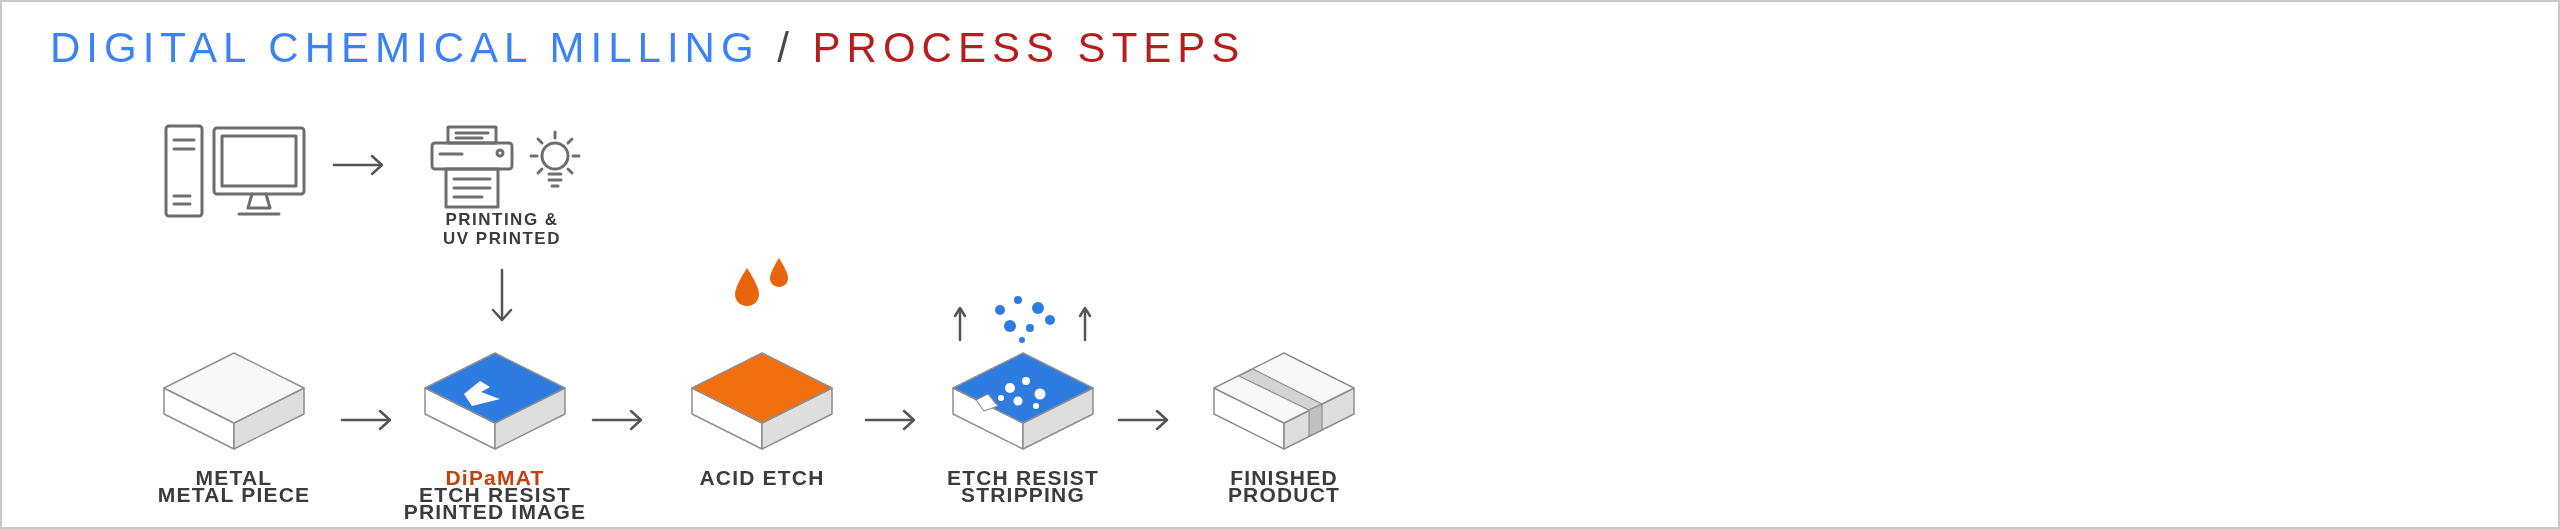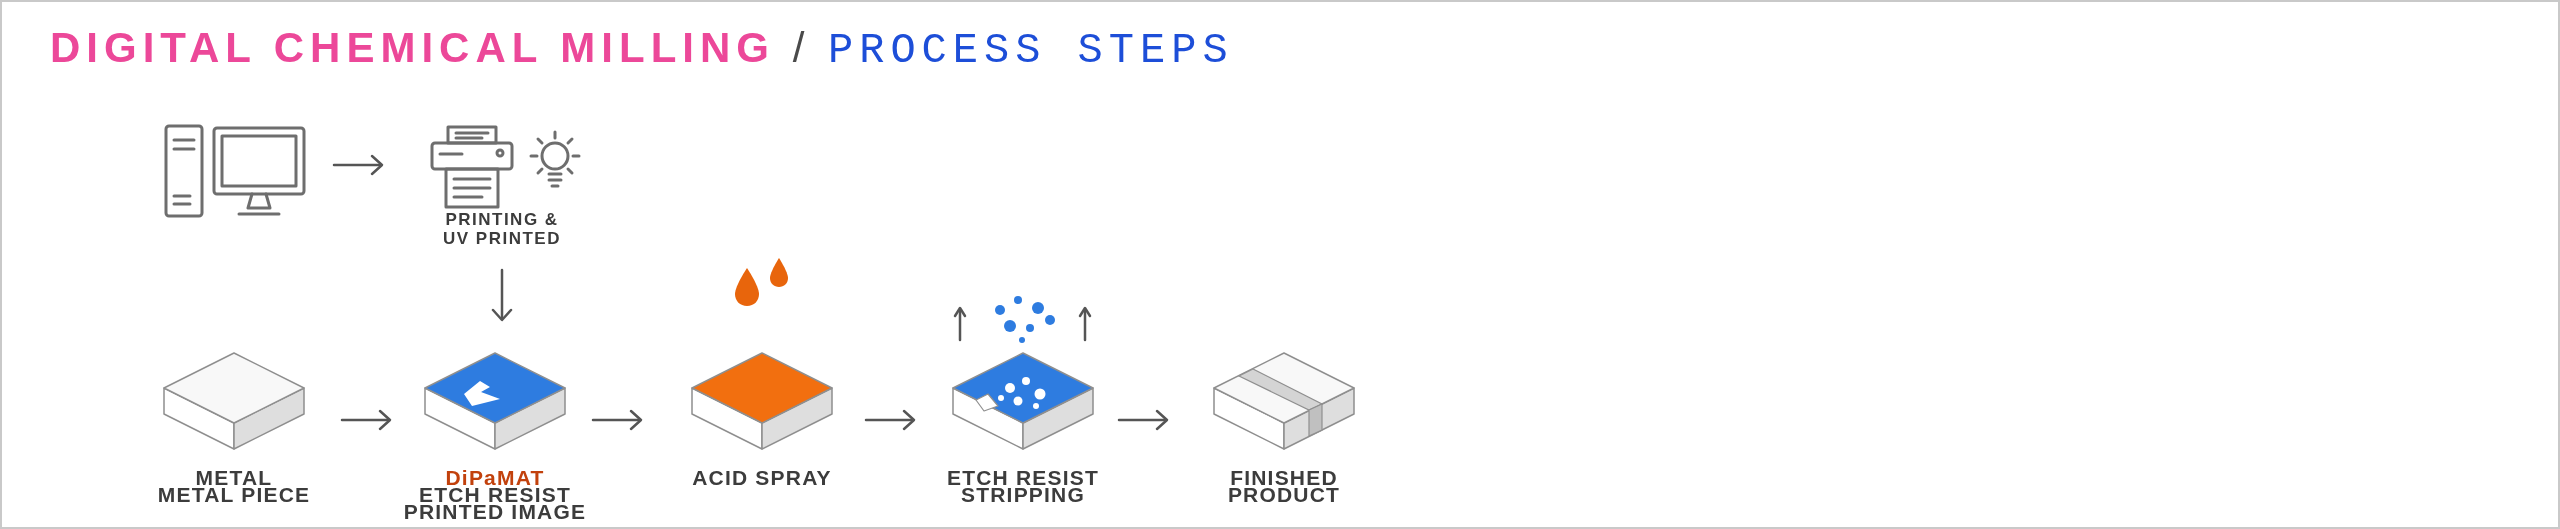--- a/index.html
+++ b/index.html
@@ -17,23 +17,23 @@
   
   .title {
     position: absolute;
     left: 48px;
     top: 22px;
     font-size: 42px;
     letter-spacing: 6px;
     color: var(--text-dark, #3c3c3c);
     white-space: nowrap;
   }
-  .t-main { font-weight: bold; color: #ec4899; }
+  .t-main { font-weight: normal; color: #3b82f6; }
   .t-sep  { font-weight: normal; color: #4a4a4a; }
-  .t-sub  { font-weight: normal; color: #1d4ed8; font-family: Liberation Mono, monospace; }
+  .t-sub  { font-weight: normal; color: #b91c1c; }
 
   
   .abs { position: absolute; }
 
   
   .lineart { stroke: var(--line-gray, #6e6e6e); fill: none; stroke-width: 3; stroke-linecap: round; stroke-linejoin: round; }
   .arrowart { stroke: var(--arrow-gray, #555555); fill: none; stroke-width: 2.5; stroke-linecap: round; stroke-linejoin: round; }
 
   
   .face { stroke: #8f8f8f; stroke-width: 1.5; stroke-linejoin: round; }
@@ -269,21 +269,21 @@
   <div class="abs step-label label-1">
     <span class="line">METAL</span>
     <span class="line">METAL PIECE</span>
   </div>
   <div class="abs step-label label-2">
     <span class="line strong">DiPaMAT</span>
     <span class="line">ETCH RESIST</span>
     <span class="line">PRINTED IMAGE</span>
   </div>
   <div class="abs step-label label-3">
-    <span class="line">ACID SPRAY</span>
+    <span class="line">ACID ETCH</span>
   </div>
   <div class="abs step-label label-4">
     <span class="line">ETCH RESIST</span>
     <span class="line">STRIPPING</span>
   </div>
   <div class="abs step-label label-5">
     <span class="line">FINISHED</span>
     <span class="line">PRODUCT</span>
   </div>
 

